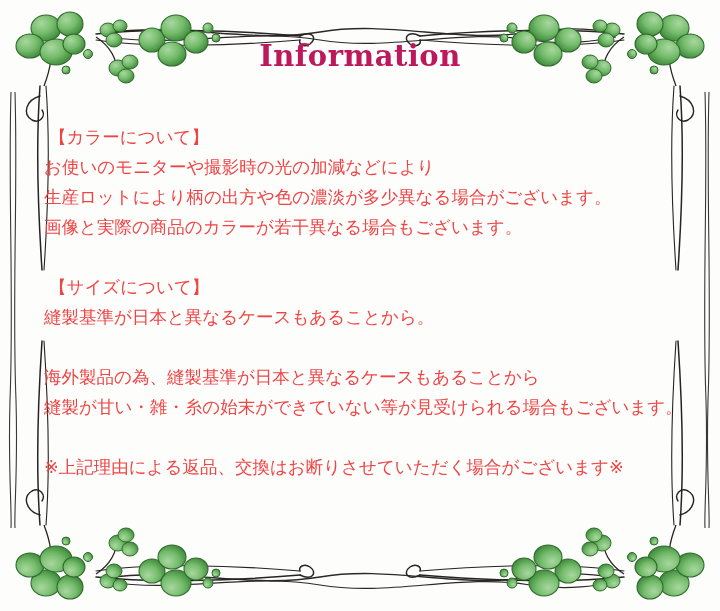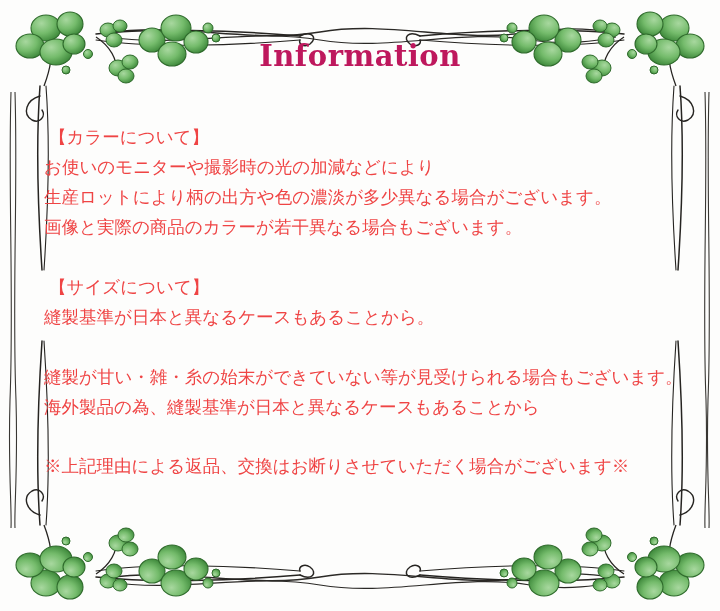--- a/index.html
+++ b/index.html
@@ -73,21 +73,20 @@
   }
   .section-line {
     margin: 0;
     line-height: 30px;
     white-space: nowrap;
   }
   .footnote {
     margin: 30px 0 0 0;
     line-height: 30px;
     white-space: nowrap;
-    font-family: Liberation Mono, monospace;
   }
 </style>
 </head>
 <body>
 
 <div id="page">
 
   <svg class="frame-svg" viewBox="0 0 720 611">
     <defs>
       <radialGradient id="leafGrad" cx="35%" cy="32%" r="72%">
@@ -189,21 +188,21 @@
       <div class="section-line">生産ロットにより柄の出方や色の濃淡が多少異なる場合がございます。</div>
       <div class="section-line">画像と実際の商品のカラーが若干異なる場合もございます。</div>
     </div>
 
     <div class="section">
       <div class="section-heading">【サイズについて】</div>
       <div class="section-line">縫製基準が日本と異なるケースもあることから。</div>
     </div>
 
     <div class="section">
+      <div class="section-line">海外製品の為、縫製基準が日本と異なるケースもあることから</div>
       <div class="section-line">縫製が甘い・雑・糸の始末ができていない等が見受けられる場合もございます。</div>
-      <div class="section-line">海外製品の為、縫製基準が日本と異なるケースもあることから</div>
     </div>
 
     <div class="footnote">※上記理由による返品、交換はお断りさせていただく場合がございます※</div>
 
   </div>
 
 </div>
 
 </body></html>

